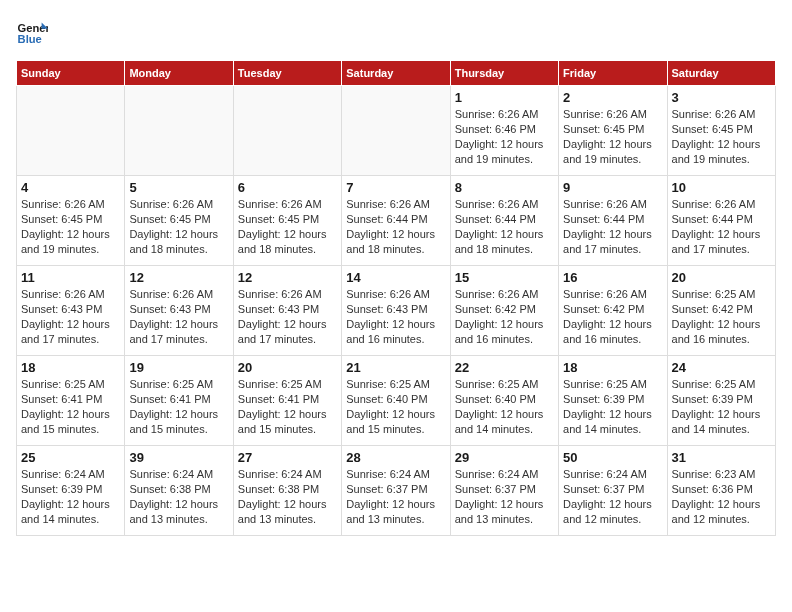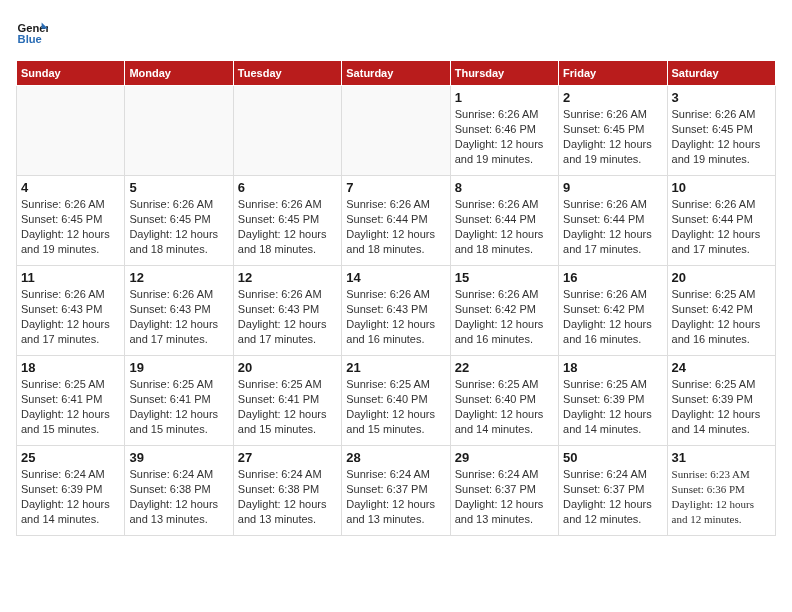--- a/index.html
+++ b/index.html
@@ -328,20 +328,20 @@
         </td>
         <td>
           <div class="day-number">50</div>
           <div class="cell-info" style="white-space: pre-line;">Sunrise: 6:24 AM
 Sunset: 6:37 PM
 Daylight: 12 hours
 and 12 minutes.</div>
         </td>
         <td>
           <div class="day-number">31</div>
-          <div class="cell-info" style="white-space: pre-line; font-family: Liberation Serif, serif;">Sunrise: 6:23 AM
+          <div class="cell-info" style="white-space: pre-line;">Sunrise: 6:23 AM
 Sunset: 6:36 PM
 Daylight: 12 hours
 and 12 minutes.</div>
         </td>
       </tr>
     </tbody>
 </table>
 
 </body></html>

